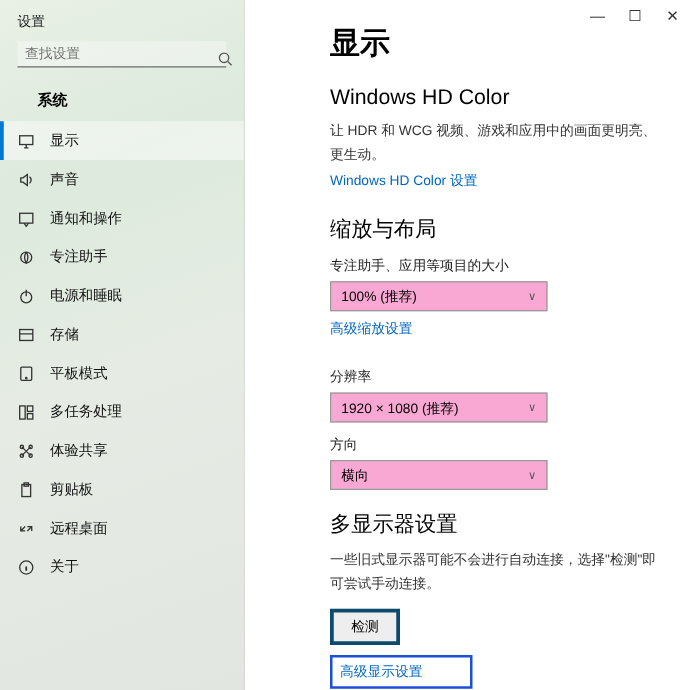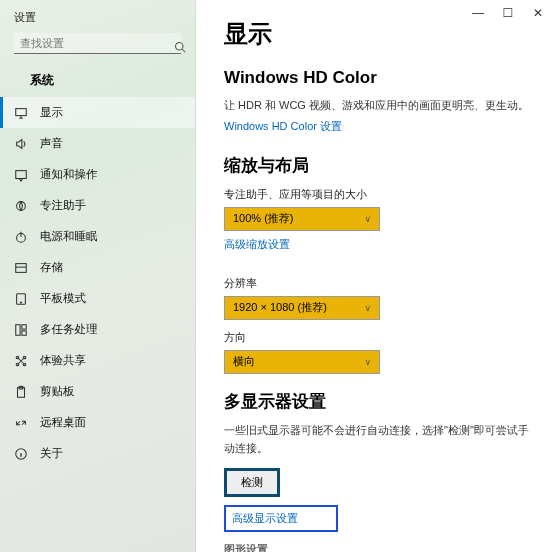--- a/index.html
+++ b/index.html
@@ -1,41 +1,41 @@
 <!DOCTYPE html>
 <html><head>
 <meta charset="utf-8">
 <style>
 * { margin:0; padding:0; box-sizing:border-box; font-family:"Microsoft YaHei","Segoe UI",sans-serif; }
 body { width:554px; height:552px; background:#fff; overflow:hidden; font-size:12px; color:#000; }
-.container { display:flex; height:100%; }
+.container { display:flex; height:100%;gap:40px; }
 .sidebar { width:196px; height:100%; background:linear-gradient(160deg,#e9f0e6 0%,#ddeadd 25%,#e6ece4 55%,#e1e7e0 100%); border-right:1px solid rgba(0,0,0,0.05); display:flex; flex-direction:column; }
 .sb-top { padding:10px 0 0 14px; }
 .sb-app { font-size:11px; color:#222; margin-bottom:8px; }
 .sb-home { display:flex; align-items:center; gap:10px; padding:6px 0 10px 0; }
 .sb-home .lbl { font-size:12px; }
 .search { margin:0 14px 12px 14px; display:flex; align-items:flex-end; border-bottom:1px solid #6a6a6a; background:rgba(255,255,255,0.35); }
 .search input { flex:1; border:none; background:transparent; padding:4px 6px; font-size:11px; outline:none; color:#555; }
 .search .si { padding:0 6px; color:#444; }
 .sb-cat { padding:6px 14px 8px 30px; font-size:12px; font-weight:700; }
 .nav { list-style:none; }
 .nav li { display:flex; align-items:center; gap:12px; padding:8px 0 8px 14px; cursor:pointer; position:relative; }
 .nav li.active { background:rgba(255,255,255,0.45); }
 .nav li.active::before { content:""; position:absolute; left:0; top:0; bottom:0; width:3px; background:#0078d4; }
 .nav .ic { width:14px; height:14px; display:flex; align-items:center; justify-content:center; color:#333; }
 .nav .lbl { font-size:11.5px; color:#111; }
 .main { flex:1; padding:18px 22px 10px 28px; overflow:auto; position:relative; }
 .winctrl { position:absolute; right:10px; top:6px; display:flex; gap:18px; color:#333; }
 .winctrl span { width:12px; text-align:center; cursor:pointer; }
 h1.page-title { font-size:24px; font-weight:600; margin-bottom:18px; }
-.section-h { font-size:17px; font-weight:700; margin:6px 0 8px 0; }
+.section-h { font-size:17px; font-weight:400; margin:6px 0 8px 0; }
 .desc { font-size:11px; color:#333; line-height:1.7; margin-bottom:4px; }
 .link { color:#0067c0; font-size:11px; cursor:pointer; margin-bottom:14px; display:inline-block;text-align:center; }
 .field-label { font-size:11px; color:#222; margin:10px 0 5px 0; }
-.select { width:156px; height:24px; border:1px solid #999; display:flex; align-items:center; justify-content:space-between; padding:0 8px; font-size:11px; background:#eab308; cursor:pointer; margin-bottom:6px; }
+.select { width:174px; height:24px; border:1px solid #999; display:flex; align-items:center; justify-content:space-between; padding:0 8px; font-size:11px; background:#f9a8d4; cursor:pointer; margin-bottom:6px; }
 .select .chev { font-size:9px; color:#555; }
 .btn { display:inline-block; padding:4px 14px; border:3px solid #0c4a6e; background:#eee; font-size:11px; cursor:pointer; margin-top:6px; }
 .redbox { display:inline-block; border:2px solid #1d4ed8; padding:4px 38px 4px 6px; margin:8px 0 10px 0; }
 .redbox .link { margin:0; }
 .grey-link { color:#666; font-size:11px; margin-bottom:16px; display:inline-block;font-weight:bold; }
 svg { display:block; }
 </style>
 </head>
 <body>
 

